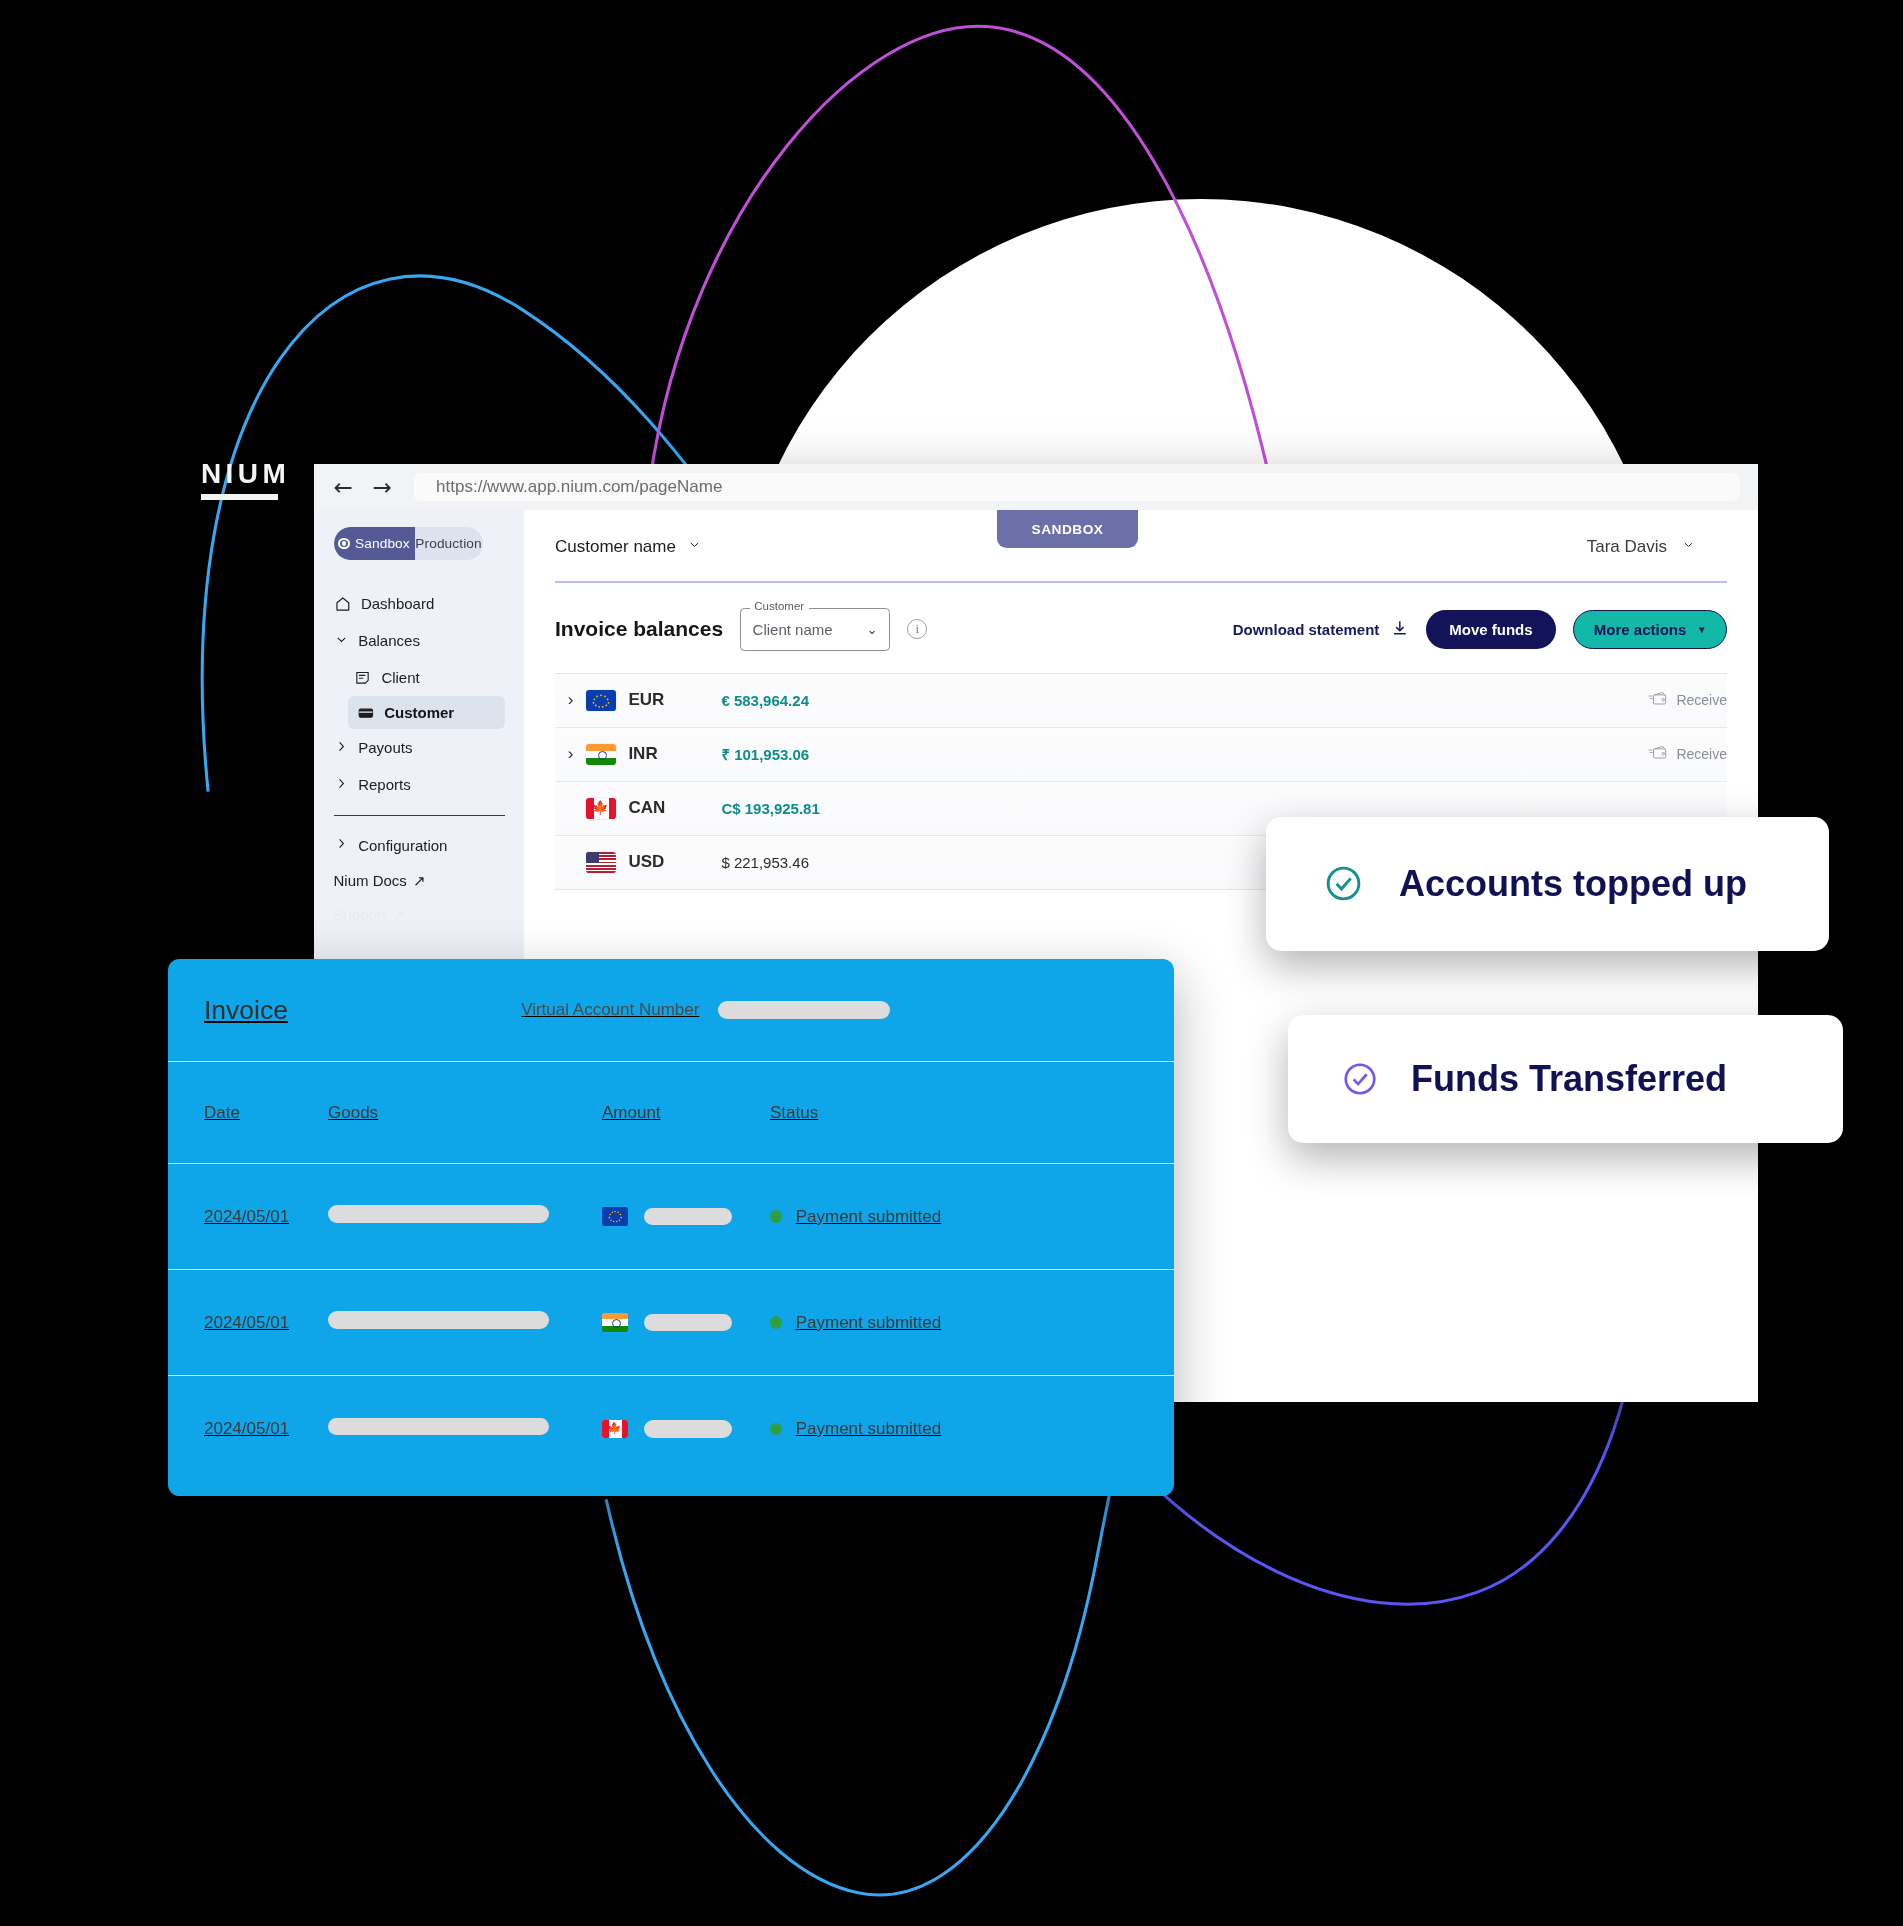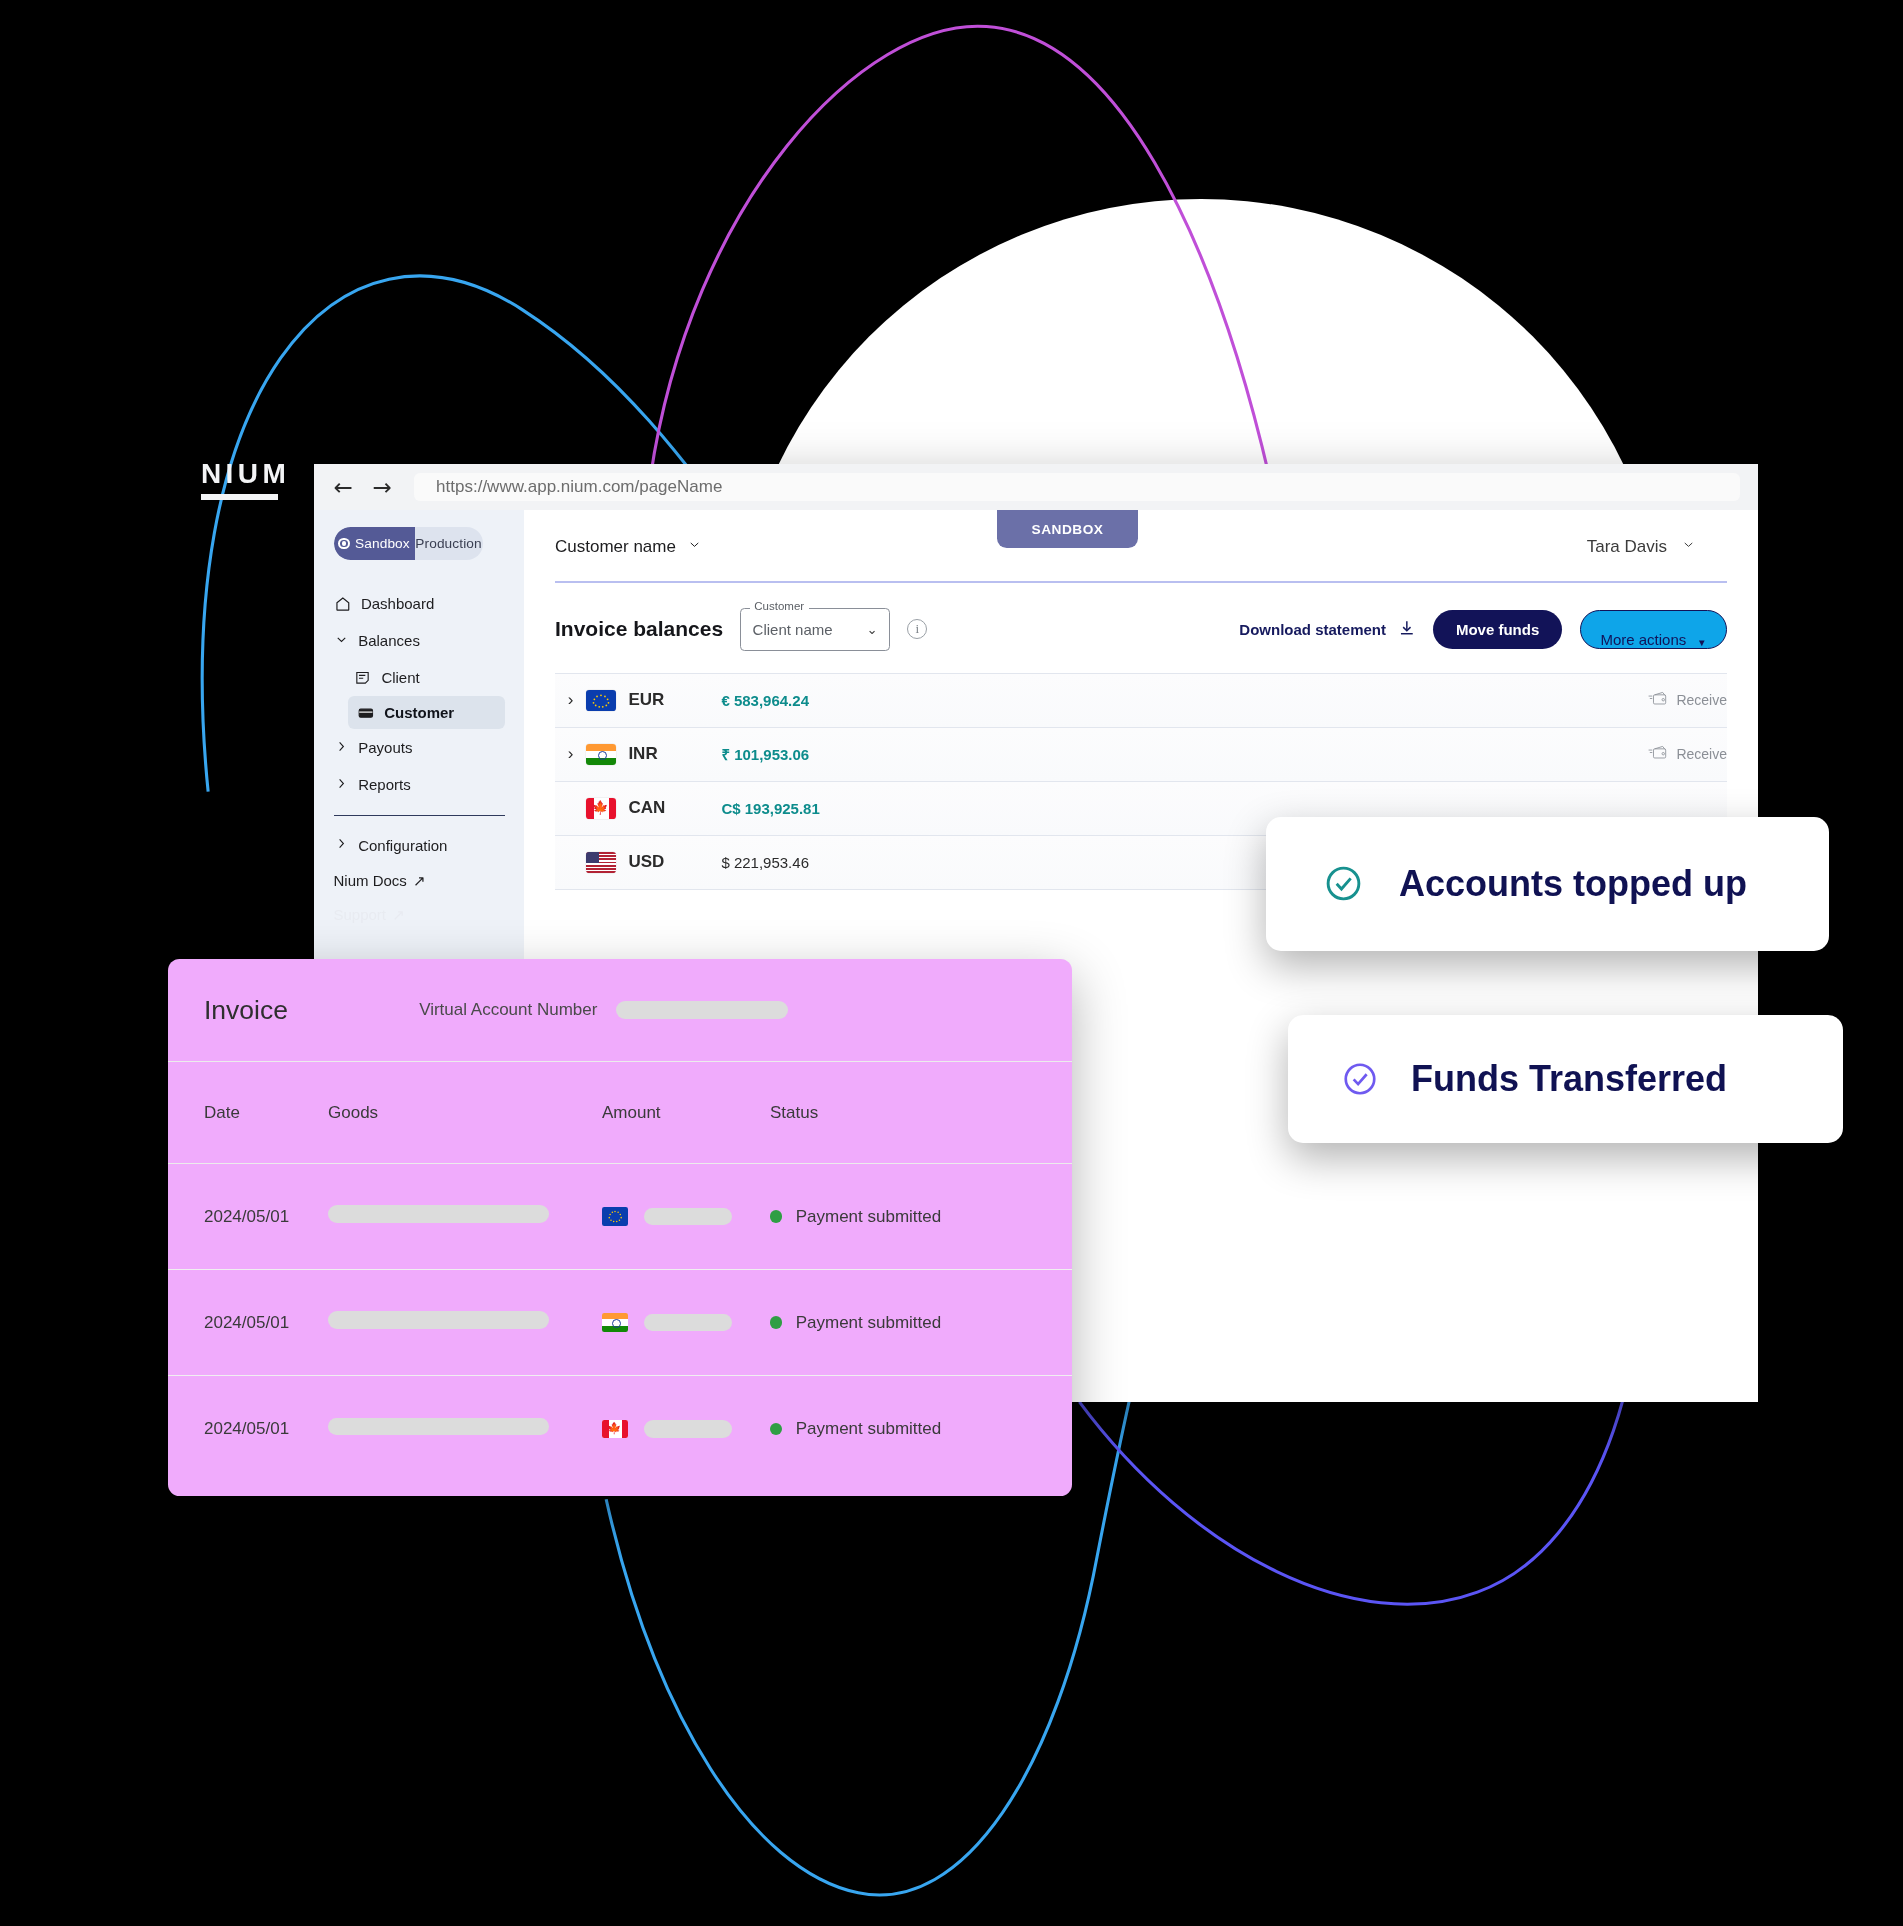--- a/index.html
+++ b/index.html
@@ -196,26 +196,26 @@
     white-space:nowrap;
   }
   .btn-primary{
     background:#121358; color:#ffffff;
     border-radius:19.5px;
     padding:0 23px; height:39px;
     display:flex;align-items:center;justify-content:center;
     font-size:15px; font-weight:bold; cursor:pointer; white-space:nowrap;
   }
   .btn-outline{
-    background:#0ea5e9; color:#121358;
+    background:#14b8a6; color:#121358;
     border:1.3px solid #121358;
     border-radius:19.5px;
     padding:0 19.5px; height:39px;
-    display:flex;align-items:flex-end;justify-content:center;gap:10.6px;
-    font-size:15px; font-weight:normal; cursor:pointer; white-space:nowrap;
+    display:flex;align-items:center;justify-content:center;gap:10.6px;
+    font-size:15px; font-weight:bold; cursor:pointer; white-space:nowrap;
   }
   .caret-sm{ font-size:9.7px; }
 
   
   .bal-table{ margin-top:22px; border-top:0.9px solid #e2e6ee; }
   .bal-row{
     display:flex; align-items:center;
     height:54px;
     border-bottom:0.9px solid #e2e6ee;
     background:linear-gradient(180deg,#fcfcfd,#f9fafc);
@@ -256,26 +256,27 @@
   .maple{ position:absolute; left:50%; top:50%; transform:translate(-50%,-50%); font-size:13.3px; color:#e8112d; line-height:1; }
   .flag-us{ background:repeating-linear-gradient(180deg,#b22234 0 7.7%, #ffffff 7.7% 15.4%); position:relative; }
   .flag-us::before{
     content:""; position:absolute; left:0; top:0; width:42%; height:53%; background:#3c3b6e;
   }
 
   
   .invoice{
     position:absolute;
     left:168px; top:959px;
-    width:904px; height:537px;
-    background:#f0abfc;
+    width:1006px; height:537px;
+    background:#0ea5e9;
     border-radius:11.5px;
     box-shadow:0 17.7px 53px rgba(0,0,0,.30);
     overflow:hidden;
     z-index:5;
+    text-decoration:underline;
   }
   .inv-head{
     height:103px;
     display:flex; align-items:center;
     padding:0 36px;
     border-bottom:0.9px solid #ececec;
     position:relative;
   }
   .inv-title{ font-size:26.5px; color:#2f2f2f; }
   .van-wrap{ margin-left:auto; display:flex; align-items:center; gap:18.6px; padding-right:248px;}

